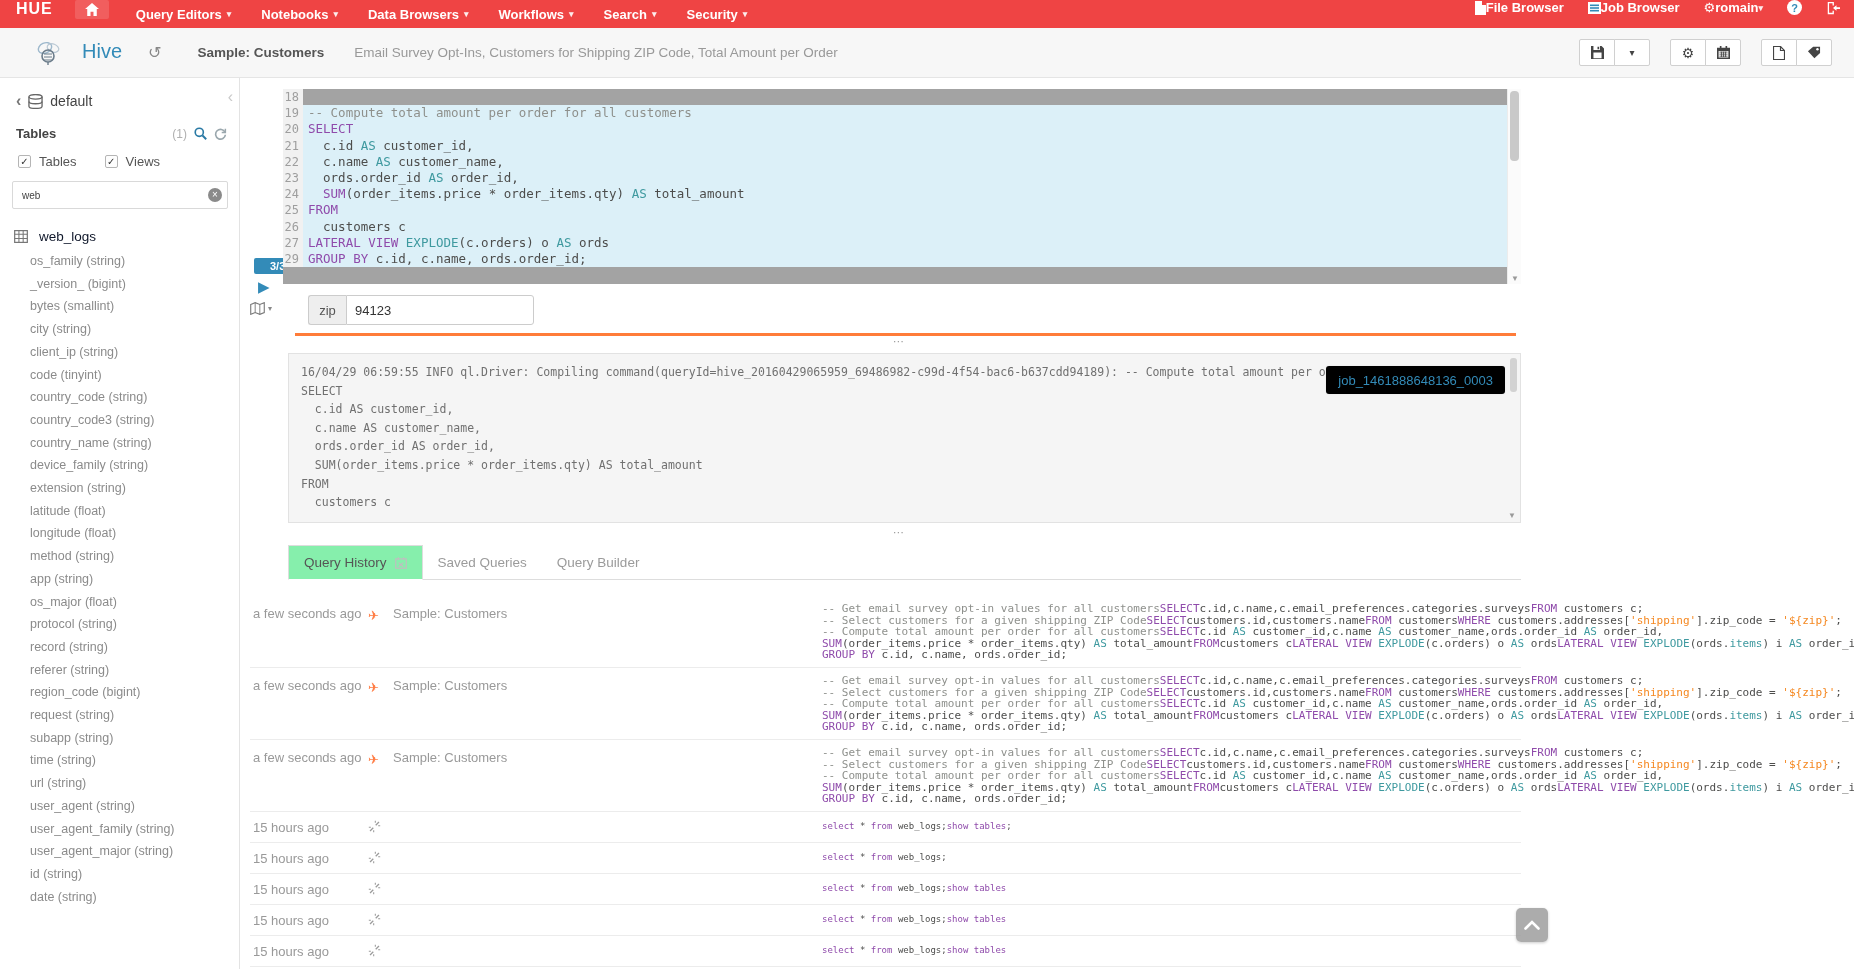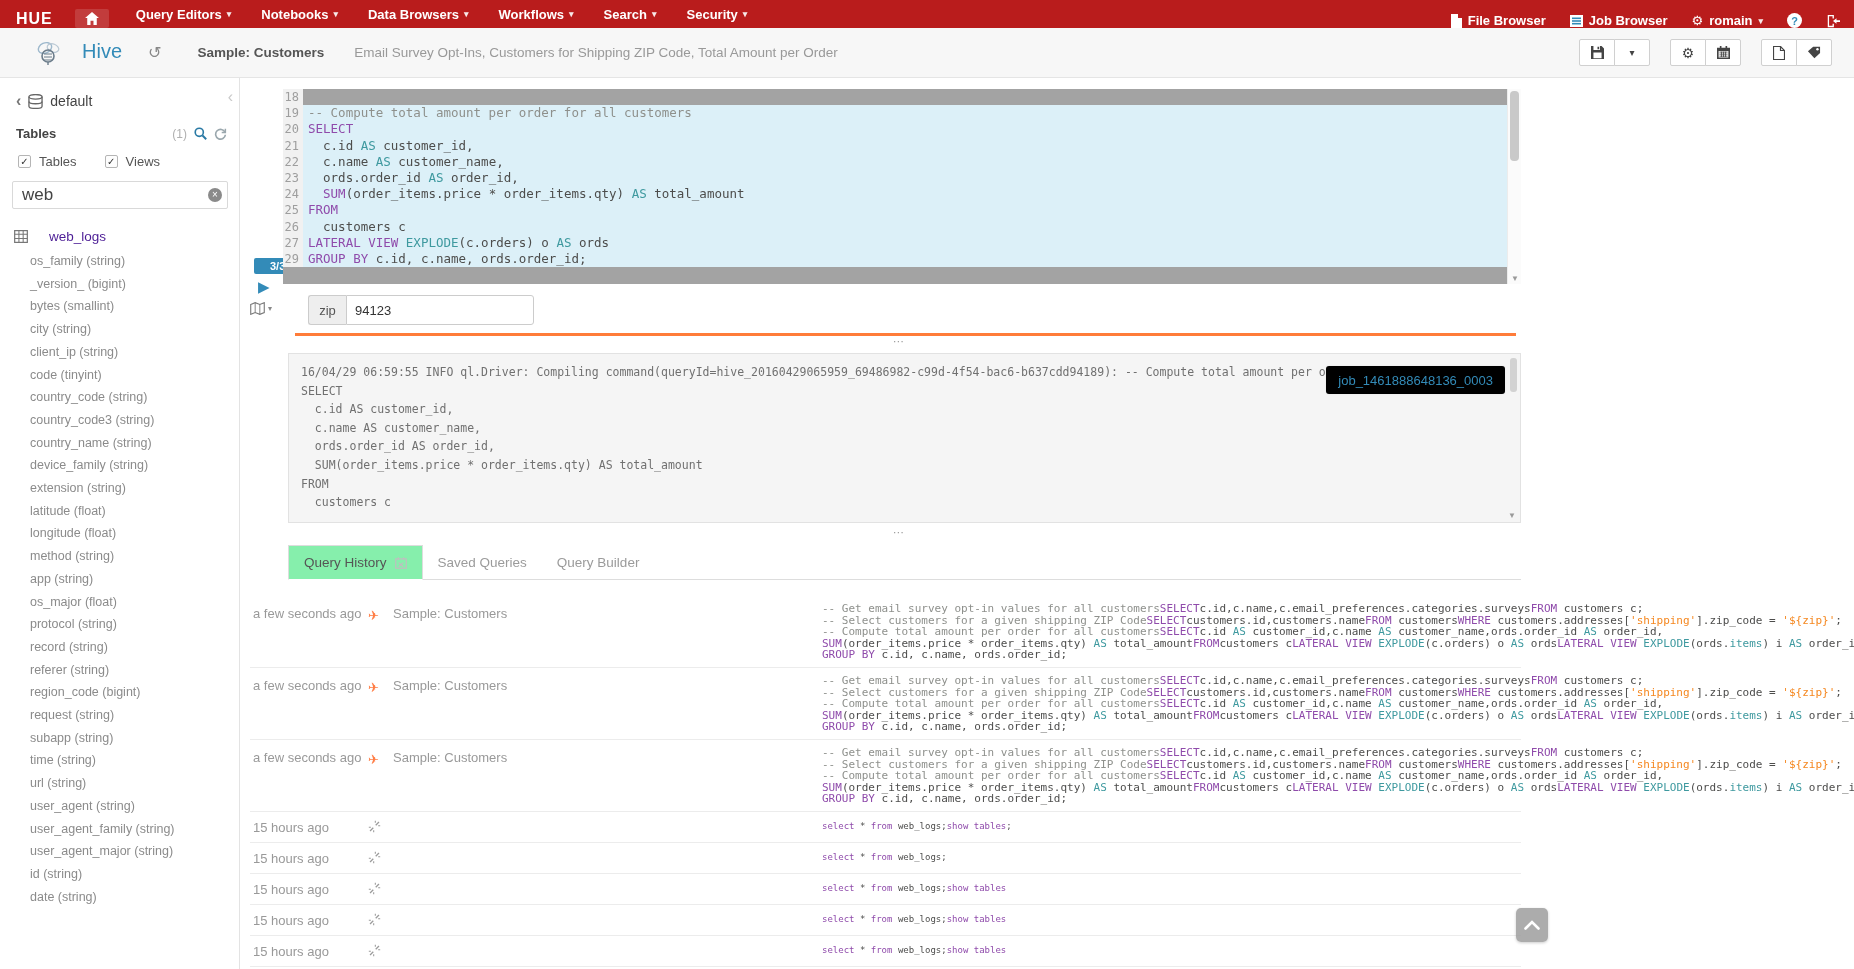--- a/index.html
+++ b/index.html
@@ -1,30 +1,30 @@
 <!DOCTYPE html>
 <html><head>
 <meta charset="utf-8">
 <style>
   *{margin:0;padding:0;box-sizing:border-box}
   html,body{width:1854px;height:969px;overflow:hidden;background:#fff;
     font-family:"Liberation Sans",sans-serif;position:relative}
   svg{display:block}
 
   
-  #navbar{position:absolute;top:0;left:0;width:1854px;height:28px;background:#b91c1c;
-    display:flex;align-items:flex-end;color:#fff;font-size:13px;font-weight:bold}
+  #navbar{position:absolute;top:0;left:0;width:1854px;height:28px;background:#ef4444;
+    display:flex;align-items:flex-start;color:#fff;font-size:13px;font-weight:bold}
   .brand{margin-left:16px;font-size:16px;letter-spacing:1px;font-weight:bold;cursor:pointer}
   .nav-home{margin-left:22px;padding:3px 10px;background:rgba(255,255,255,.14);border-radius:2px;cursor:pointer}
   #navbar-menus{display:flex;align-items:center;margin-left:12px}
   .nav-item{padding:0 15px;display:flex;align-items:center;gap:5px;cursor:pointer;height:28px}
   .nav-caret{font-size:9px;opacity:.9}
   .nav-spacer{flex:1}
   .nav-right{display:flex;align-items:center;gap:24px;margin-right:14px}
-  .nav-link{display:flex;align-items:center;gap:6px;cursor:pointer}
+  .nav-link{display:flex;align-items:center;cursor:pointer}
   .q-circle{width:15px;height:15px;border-radius:50%;background:#fff;color:#338bb8;
     font-size:11px;font-weight:bold;display:flex;align-items:center;justify-content:center}
 
   
   #subheader{position:absolute;top:28px;left:0;width:1854px;height:49px;background:#f7f7f7;
     display:flex;align-items:center}
   .hive-brand{margin-left:36px;display:flex;gap:20px;cursor:pointer}
   .hive-name{font-size:20px;color:#338bb8}
   .hist-ico{margin-left:26px;color:#888;font-size:16px;cursor:pointer;font-family:"DejaVu Sans",sans-serif}
   .doc-title{margin-left:36px;font-size:13.5px;font-weight:bold;color:#555;cursor:pointer}
@@ -51,25 +51,25 @@
   .sb-head{margin:16px 12px 0 16px;display:flex;align-items:center;font-size:13px;color:#444;font-weight:bold}
   .sb-count{margin-left:auto;color:#b0b0b0;font-weight:normal;font-size:12px}
   .sb-head .sb-ic{margin-left:7px;cursor:pointer}
   .cb-row{margin:13px 0 0 18px;display:flex;gap:28px;font-size:13px;color:#555}
   .cb-wrap{display:flex;align-items:center;gap:8px;cursor:pointer}
   .cb{width:13px;height:13px;border:1px solid #b5b5b5;border-radius:2px;background:#fdfdfd;
     font-size:10px;color:#333;display:flex;align-items:center;justify-content:center;
     font-family:"DejaVu Sans",sans-serif}
   .sb-search{position:relative;margin:12px 0 0 12px;width:216px}
   .sb-search input{width:100%;height:28px;border:1px solid #d9d9d9;border-radius:2px;
-    padding:0 24px 0 9px;font-size:17px;color:#444;outline:none}
+    padding:0 24px 0 9px;font-size:10px;color:#444;outline:none}
   .sb-clear{position:absolute;right:6px;top:7px;width:14px;height:14px;border-radius:50%;
     background:#8a8a8a;color:#fff;font-size:10px;line-height:14px;text-align:center;cursor:pointer}
-  .tbl-row{margin:20px 0 0 14px;display:flex;align-items:center;gap:21px;font-size:13.5px;
-    color:#4c1d95;cursor:pointer}
+  .tbl-row{margin:20px 0 0 14px;display:flex;align-items:center;gap:11px;font-size:13.5px;
+    color:#0f172a;cursor:pointer}
   #column-list{margin:6px 0 0 30px}
   .col-item{font-size:12.5px;color:#8b8b8b;line-height:22.7px;cursor:pointer;white-space:nowrap}
 
   
   #main{position:absolute;left:240px;top:0;right:0;bottom:0}
   .stmt-badge{position:absolute;left:14px;top:180px;background:#338bb8;color:#fff;
     font-size:11px;font-weight:bold;padding:2px 16px;border-radius:2px}
   .run-btn{position:absolute;left:18px;top:200px;color:#338bb8;font-size:15px;cursor:pointer;
     font-family:"DejaVu Sans",sans-serif}
   .map-btn{position:absolute;left:10px;top:224px;display:flex;align-items:center;gap:3px;

